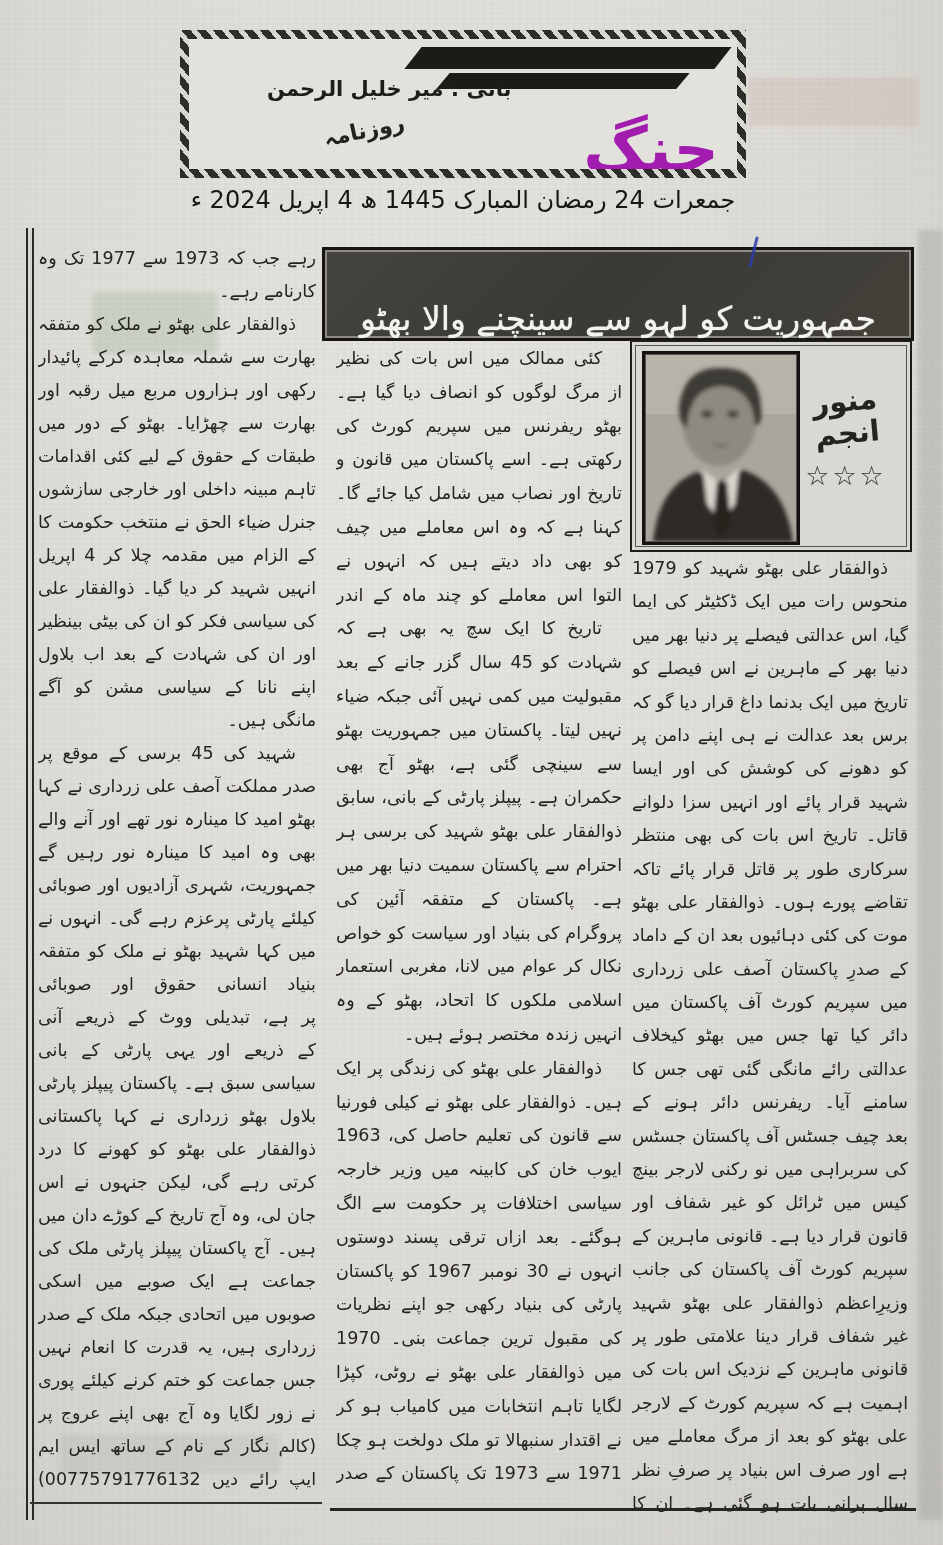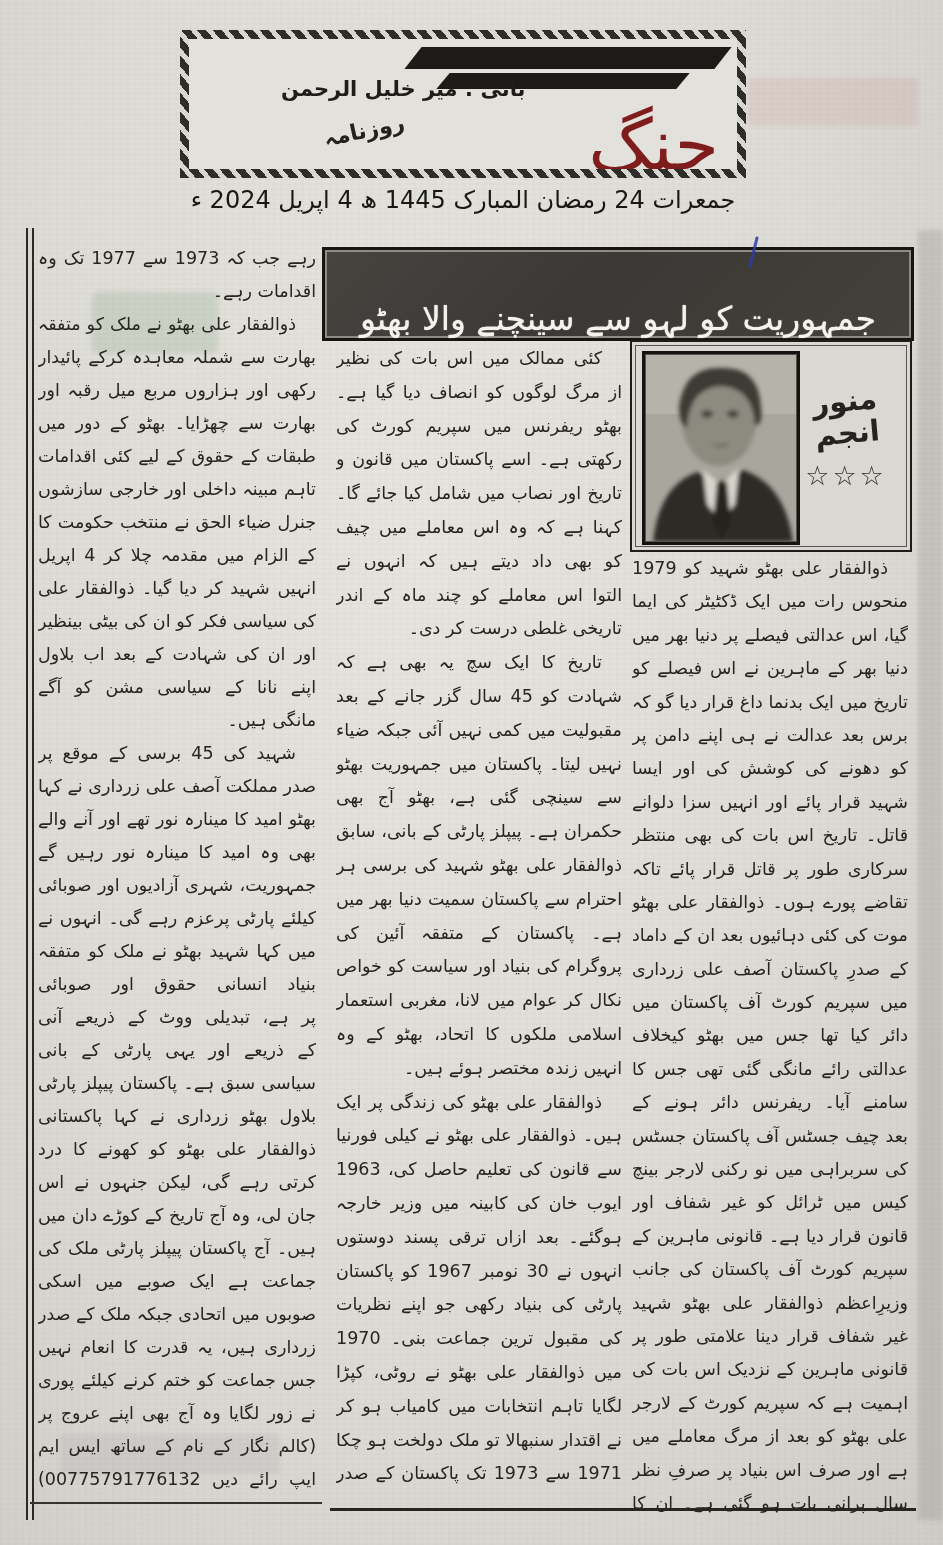--- a/index.html
+++ b/index.html
@@ -32,30 +32,30 @@
   .logo-stroke1{
     position:absolute;right:14px;top:8px;width:310px;height:22px;
     background:#1c1b18;transform:skewX(-38deg);
   }
   .logo-stroke2{
     position:absolute;right:54px;top:34px;width:240px;height:16px;
     background:#1c1b18;transform:skewX(-40deg);
   }
   .logo-word{
     position:absolute;right:18px;bottom:-12px;
-    font-size:72px;font-weight:normal;color:#7f1d1d;line-height:1;
+    font-size:63px;font-weight:bold;color:#a21caf;line-height:1;
     letter-spacing:-4px;
   }
   .daily-label{
     position:absolute;right:332px;bottom:26px;
     font-size:22px;font-weight:bold;color:#22211e;transform:rotate(-12deg);
   }
   .founder{
     position:absolute;left:78px;top:38px;
-    font-size:21px;font-weight:bold;color:#1e1d1a;margin-left:14px;
+    font-size:21px;font-weight:bold;color:#1e1d1a;
   }
   .dateline{
     position:absolute;left:180px;top:180px;width:566px;height:40px;
     text-align:center;font-size:24px;font-weight:normal;color:#181714;
     direction:rtl;line-height:40px;
   }
   
   .headline-box{
     position:absolute;left:322px;top:247px;width:586px;height:88px;
     background:linear-gradient(135deg,#46443f 0%,#3a3936 45%,#434139 100%);
@@ -172,21 +172,21 @@
         </g>
         <rect x="0" y="0" width="152" height="188" fill="none" stroke="#55534c" stroke-width="2"></rect>
       </svg>
     </div>
     <div class="author-name">منور انجم</div>
     <div class="author-stars">☆☆☆</div>
   </div>
 
   <div class="col col-left">
       <div class="col-line">رہے جب کہ 1973 سے 1977 تک وہ منتخب</div>
-      <div class="col-line line-short">اقدامات رہے۔</div>
+      <div class="col-line line-short">کارنامے رہے۔</div>
       <div class="col-line line-indent">ذوالفقار علی بھٹو نے ملک کو متفقہ آئین دیا،</div>
       <div class="col-line">بھارت سے شملہ معاہدہ کرکے پائیدار امن کی بنیاد</div>
       <div class="col-line">رکھی اور ہزاروں مربع میل رقبہ اور جنگی قیدیوں کو</div>
       <div class="col-line">بھارت سے چھڑایا۔ بھٹو کے دور میں پسے ہوئے</div>
       <div class="col-line">طبقات کے حقوق کے لیے کئی اقدامات کیے گئے</div>
       <div class="col-line">تاہم مبینہ داخلی اور خارجی سازشوں کے نتیجے میں</div>
       <div class="col-line">جنرل ضیاء الحق نے منتخب حکومت کا تختہ الٹا اور قتل</div>
       <div class="col-line">کے الزام میں مقدمہ چلا کر 4 اپریل 1979 کو</div>
       <div class="col-line">انہیں شہید کر دیا گیا۔ ذوالفقار علی بھٹو کے بعد ان</div>
       <div class="col-line">کی سیاسی فکر کو ان کی بیٹی بینظیر بھٹو نے آگے بڑھایا</div>
@@ -219,38 +219,38 @@
     </div>
   <div class="col col-mid">
       <div class="col-line line-indent">کئی ممالک میں اس بات کی نظیر پائی جاتی ہے کہ بعد</div>
       <div class="col-line">از مرگ لوگوں کو انصاف دیا گیا ہے۔ اس اعتبار سے</div>
       <div class="col-line">بھٹو ریفرنس میں سپریم کورٹ کی رائے تاریخی اہمیت</div>
       <div class="col-line">رکھتی ہے۔ اسے پاکستان میں قانون و آئین کی</div>
       <div class="col-line">تاریخ اور نصاب میں شامل کیا جائے گا۔ ان کا</div>
       <div class="col-line">کہنا ہے کہ وہ اس معاملے میں چیف جسٹس فائز عیسیٰ</div>
       <div class="col-line">کو بھی داد دیتے ہیں کہ انہوں نے 2011 سے زیرِ</div>
       <div class="col-line">التوا اس معاملے کو چند ماہ کے اندر نمٹا کر ایک بڑی</div>
-      <div class="col-line line-short">تاریخی غلطی درست کر دی۔</div>
       <div class="col-line line-indent">تاریخ کا ایک سچ یہ بھی ہے کہ ذوالفقار علی بھٹو کی</div>
       <div class="col-line">شہادت کو 45 سال گزر جانے کے بعد بھی ان کی</div>
       <div class="col-line">مقبولیت میں کمی نہیں آئی جبکہ ضیاء الحق کا نام کوئی</div>
       <div class="col-line">نہیں لیتا۔ پاکستان میں جمہوریت بھٹو شہید کے لہو</div>
       <div class="col-line">سے سینچی گئی ہے، بھٹو آج بھی پاکستانیوں کے دلوں کا</div>
       <div class="col-line">حکمران ہے۔ پیپلز پارٹی کے بانی، سابق وزیراعظم</div>
       <div class="col-line">ذوالفقار علی بھٹو شہید کی برسی ہر سال انتہائی عقیدت و</div>
       <div class="col-line">احترام سے پاکستان سمیت دنیا بھر میں منائی جاتی</div>
       <div class="col-line">ہے۔ پاکستان کے متفقہ آئین کی تشکیل، ایٹمی</div>
       <div class="col-line">پروگرام کی بنیاد اور سیاست کو خواص کے چنگل سے</div>
       <div class="col-line">نکال کر عوام میں لانا، مغربی استعمار کے خلاف</div>
       <div class="col-line">اسلامی ملکوں کا اتحاد، بھٹو کے وہ کارنامے ہیں جو</div>
       <div class="col-line line-short">انہیں زندہ مختصر ہوئے ہیں۔</div>
       <div class="col-line line-indent">ذوالفقار علی بھٹو کی زندگی پر ایک مختصر نظر ڈالتے</div>
       <div class="col-line">ہیں۔ ذوالفقار علی بھٹو نے کیلی فورنیا اور آکسفورڈ</div>
       <div class="col-line">سے قانون کی تعلیم حاصل کی، 1963 میں وہ جنرل</div>
       <div class="col-line">ایوب خان کی کابینہ میں وزیر خارجہ بنے اور بعد میں</div>
+      <div class="col-line">سیاسی اختلافات پر حکومت سے الگ</div>
       <div class="col-line">ہوگئے۔ بعد ازاں ترقی پسند دوستوں کے ساتھ مل کر</div>
       <div class="col-line">انہوں نے 30 نومبر 1967 کو پاکستان پیپلز</div>
       <div class="col-line">پارٹی کی بنیاد رکھی جو اپنے نظریات کی بدولت ملک</div>
       <div class="col-line">کی مقبول ترین جماعت بنی۔ 1970 کے الیکشن</div>
       <div class="col-line">میں ذوالفقار علی بھٹو نے روٹی، کپڑا اور مکان کا نعرہ</div>
       <div class="col-line">لگایا تاہم انتخابات میں کامیاب ہو کر جب انہوں</div>
       <div class="col-line">نے اقتدار سنبھالا تو ملک دولخت ہو چکا تھا، آپ</div>
       <div class="col-line">1971 سے 1973 تک پاکستان کے صدر</div>
     </div>
   <div class="col col-right">

